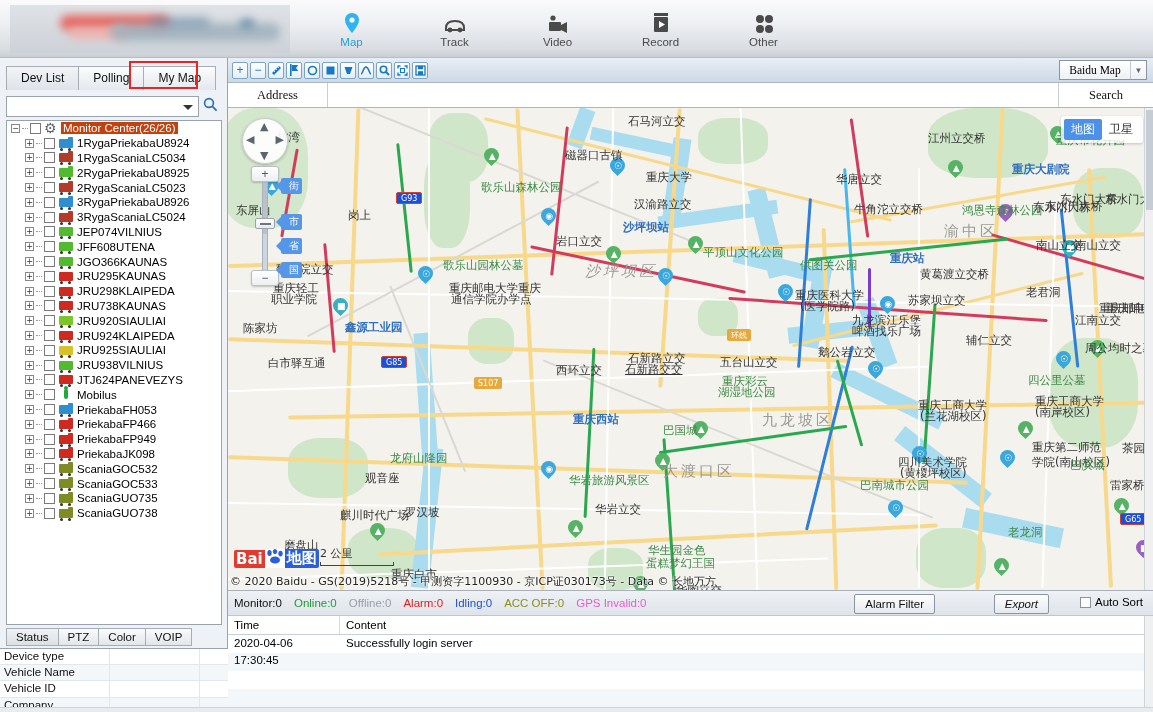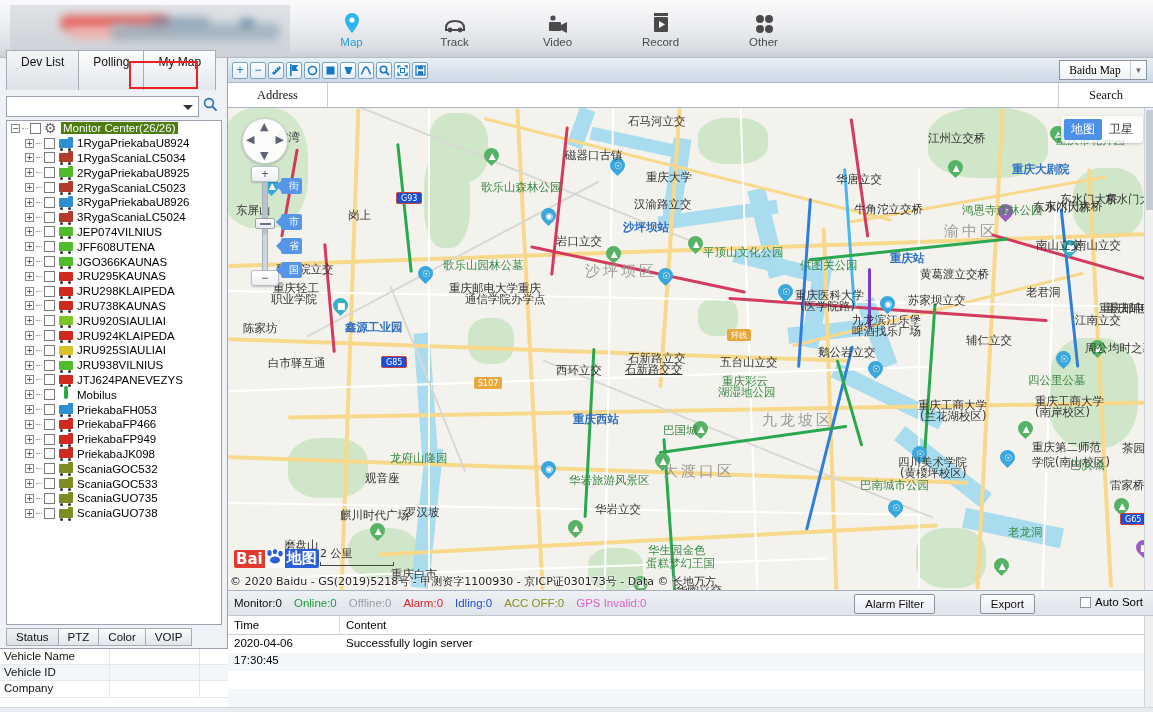--- a/index.html
+++ b/index.html
@@ -46,21 +46,21 @@
   
   #left {
     position: absolute; left: 0; top: 58px; width: 228px; height: 654px;
     background: #eef1f5; border-right: 1px solid #9aa3ad;
   }
   #tabs-row {
     position: relative; height: 32px; padding: 5px 4px 0 6px;
     display: flex; align-items: flex-end;
   }
   .ltab {
-    height: 40px; padding: 0 14px; line-height: 23px; font-size: 12px;
+    height: 24px; padding: 0 14px; line-height: 23px; font-size: 12px;
     border: 1px solid #a6adb5; border-bottom: none;
     background: linear-gradient(to bottom,#fcfcfd,#e4e8ed);
     color: #111; cursor: pointer; margin-right: -1px;
   }
   .ltab.sel { background: linear-gradient(to bottom,#f2f4f6,#dfe3e8); font-weight: normal; }
   .ltab.hl { position: relative; }
   #mymap-outline {
     position: absolute; left: 129px; top: 3px; width: 69px; height: 28px;
     border: 2px solid #ee2222; pointer-events: none;
   }
@@ -94,21 +94,21 @@
     font-size: 8px; line-height: 7px; text-align: center; color: #333;
     margin-right: 2px; flex: none; cursor: pointer; font-family: "DejaVu Sans", sans-serif;
   }
   .dots { width: 6px; border-top: 1px dotted #999; margin-right: 2px; flex: none; }
   .cbox {
     width: 11px; height: 11px; border: 1px solid #7a7a7a; background: #fff;
     margin-right: 3px; flex: none; cursor: pointer;
   }
   .ticon { width: 16px; height: 13px; margin-right: 3px; flex: none; position: relative; }
   .tlabel { color: #000; }
-  .tnode.root .tlabel { background: #4d7c0f; color: #fff; padding: 0 2px; }
+  .tnode.root .tlabel { background: #c2410c; color: #fff; padding: 0 2px; }
 
   
   .veh { position: absolute; left: 1px; top: 2px; width: 14px; height: 9px; border-radius: 1px; }
   .veh:after {
     content: ''; position: absolute; left: 1px; bottom: -3px; width: 3px; height: 3px;
     border-radius: 50%; background: #333; box-shadow: 8px 0 0 #333;
   }
   .veh.cab:before {
     content: ''; position: absolute; right: 0; top: -2px; width: 5px; height: 4px;
     background: inherit; border-radius: 1px;
@@ -336,21 +336,21 @@
   .s-idling { color: #2050d0; }
   .s-accoff { color: #8a8f18; }
   .s-gps { color: #e060c8; }
   .sbtn {
     position: absolute; height: 20px; padding: 0 10px; line-height: 19px;
     border: 1px solid #8b95a1; border-radius: 2px;
     background: linear-gradient(to bottom,#fdfdfe,#e6eaef);
     font-size: 11.5px; cursor: pointer; color: #111;
   }
   #alarm-filter-btn { right: 218px; top: 3px; }
-  #export-btn { right: 118px; top: 3px; }
+  #export-btn { right: 104px; top: 3px; font-style: italic; }
   #autosort {
     position: absolute; right: 10px; top: 5px; display: flex; align-items: flex-end;
     font-size: 11.5px; cursor: pointer;
   }
   #autosort .cb {
     width: 11px; height: 11px; border: 1px solid #8b95a1; background: #fff; margin-right: 4px;
   }
 
   #logtable { position: relative; height: 119px; background: #fff; overflow: hidden; }
   #log-head { display: flex; height: 19px; background: #fff; border-bottom: 1px solid #c9cfd6; font-size: 11.5px; }
@@ -709,20 +709,25 @@
       </div>
 
     <div id="bot-tabs">
       <div class="btab sel">Status</div>
       <div class="btab">PTZ</div>
       <div class="btab">Color</div>
       <div class="btab">VOIP</div>
     </div>
 
     <div id="info-table">
+        <div class="irow">
+          <div class="ikey">Device type</div>
+          <div class="ival"></div>
+          <div class="ival2"></div>
+        </div>
         <div class="irow">
           <div class="ikey">Vehicle Name</div>
           <div class="ival"></div>
           <div class="ival2"></div>
         </div>
         <div class="irow">
           <div class="ikey">Vehicle ID</div>
           <div class="ival"></div>
           <div class="ival2"></div>
         </div>
@@ -977,21 +982,21 @@
           <i>▲</i>
         </div>
       <div class="poi-pin pin-green" style="left:886px;top:390px;">
           <i>▲</i>
         </div>
       <div class="poi-pin pin-purple" style="left:908px;top:432px;">
           <i>■</i>
         </div>
 
       <div id="map-labels">
-          <div class="lbl dist" style="left: 357px; top: 154px;">沙坪坝区</div>
+          <div class="lbl dist" style="left: 357px; top: 154px; font-style: italic;">沙坪坝区</div>
           <div class="lbl dist" style="left: 716px; top: 114px;">渝中区</div>
           <div class="lbl dist" style="left: 534px; top: 303px;">九龙坡区</div>
           <div class="lbl dist" style="left: 435px; top: 354px;">大渡口区</div>
           <div class="lbl poi" style="left: 400px; top: 6px;">石马河立交</div>
           <div class="lbl poi" style="left: 700px; top: 23px;">江州立交桥</div>
           <div class="lbl poi" style="left: 337px; top: 40px;">磁器口古镇</div>
           <div class="lbl park" style="left: 828px; top: 25px;">重庆市花卉园</div>
           <div class="lbl poi" style="left: 418px; top: 62px;">重庆大学</div>
           <div class="lbl park" style="left: 253px; top: 72px;">歌乐山森林公园</div>
           <div class="lbl park" style="left: 734px; top: 71px; margin-top: 24px;">鸿恩寺森林公园</div>
@@ -1005,21 +1010,21 @@
           <div class="lbl metro-t" style="left: 395px; top: 112px;">沙坪坝站</div>
           <div class="lbl poi" style="left: 328px; top: 126px;">岩口立交</div>
           <div class="lbl poi" style="left: 808px; top: 130px;">南山立交</div>
           <div class="lbl poi" style="left: 48px; top: 154px;">魏家院立交</div>
           <div class="lbl park" style="left: 215px; top: 150px;">歌乐山园林公墓</div>
           <div class="lbl park" style="left: 475px; top: 137px;">平顶山文化公园</div>
           <div class="lbl park" style="left: 572px; top: 150px;">供图关公园</div>
           <div class="lbl metro-t" style="left: 662px; top: 143px;">重庆站</div>
           <div class="lbl poi" style="left: 692px; top: 159px;">黄葛渡立交桥</div>
           <div class="lbl poi" style="left: 221px; top: 173px;">重庆邮电大学重庆</div>
-          <div class="lbl poi" style="left: 237px; top: 184px;">通信学院办学点</div>
+          <div class="lbl poi" style="left: 223px; top: 184px;">通信学院办学点</div>
           <div class="lbl poi" style="left: 45px; top: 173px;">重庆轻工</div>
           <div class="lbl poi" style="left: 43px; top: 184px;">职业学院</div>
           <div class="lbl poi" style="left: 567px; top: 180px;">重庆医科大学</div>
           <div class="lbl poi" style="left: 572px; top: 191px;">(医学院路)</div>
           <div class="lbl poi" style="left: 680px; top: 185px;">苏家坝立交</div>
           <div class="lbl poi" style="left: 590px; top: 237px;">鹅公岩立交</div>
           <div class="lbl poi" style="left: 624px; top: 205px;">九龙滨江乐堡</div>
           <div class="lbl poi" style="left: 624px; top: 216px;">啤酒找乐广场</div>
           <div class="lbl poi" style="left: 738px; top: 225px;">辅仁立交</div>
           <div class="lbl metro-t" style="left: 117px; top: 212px;">鑫源工业园</div>

